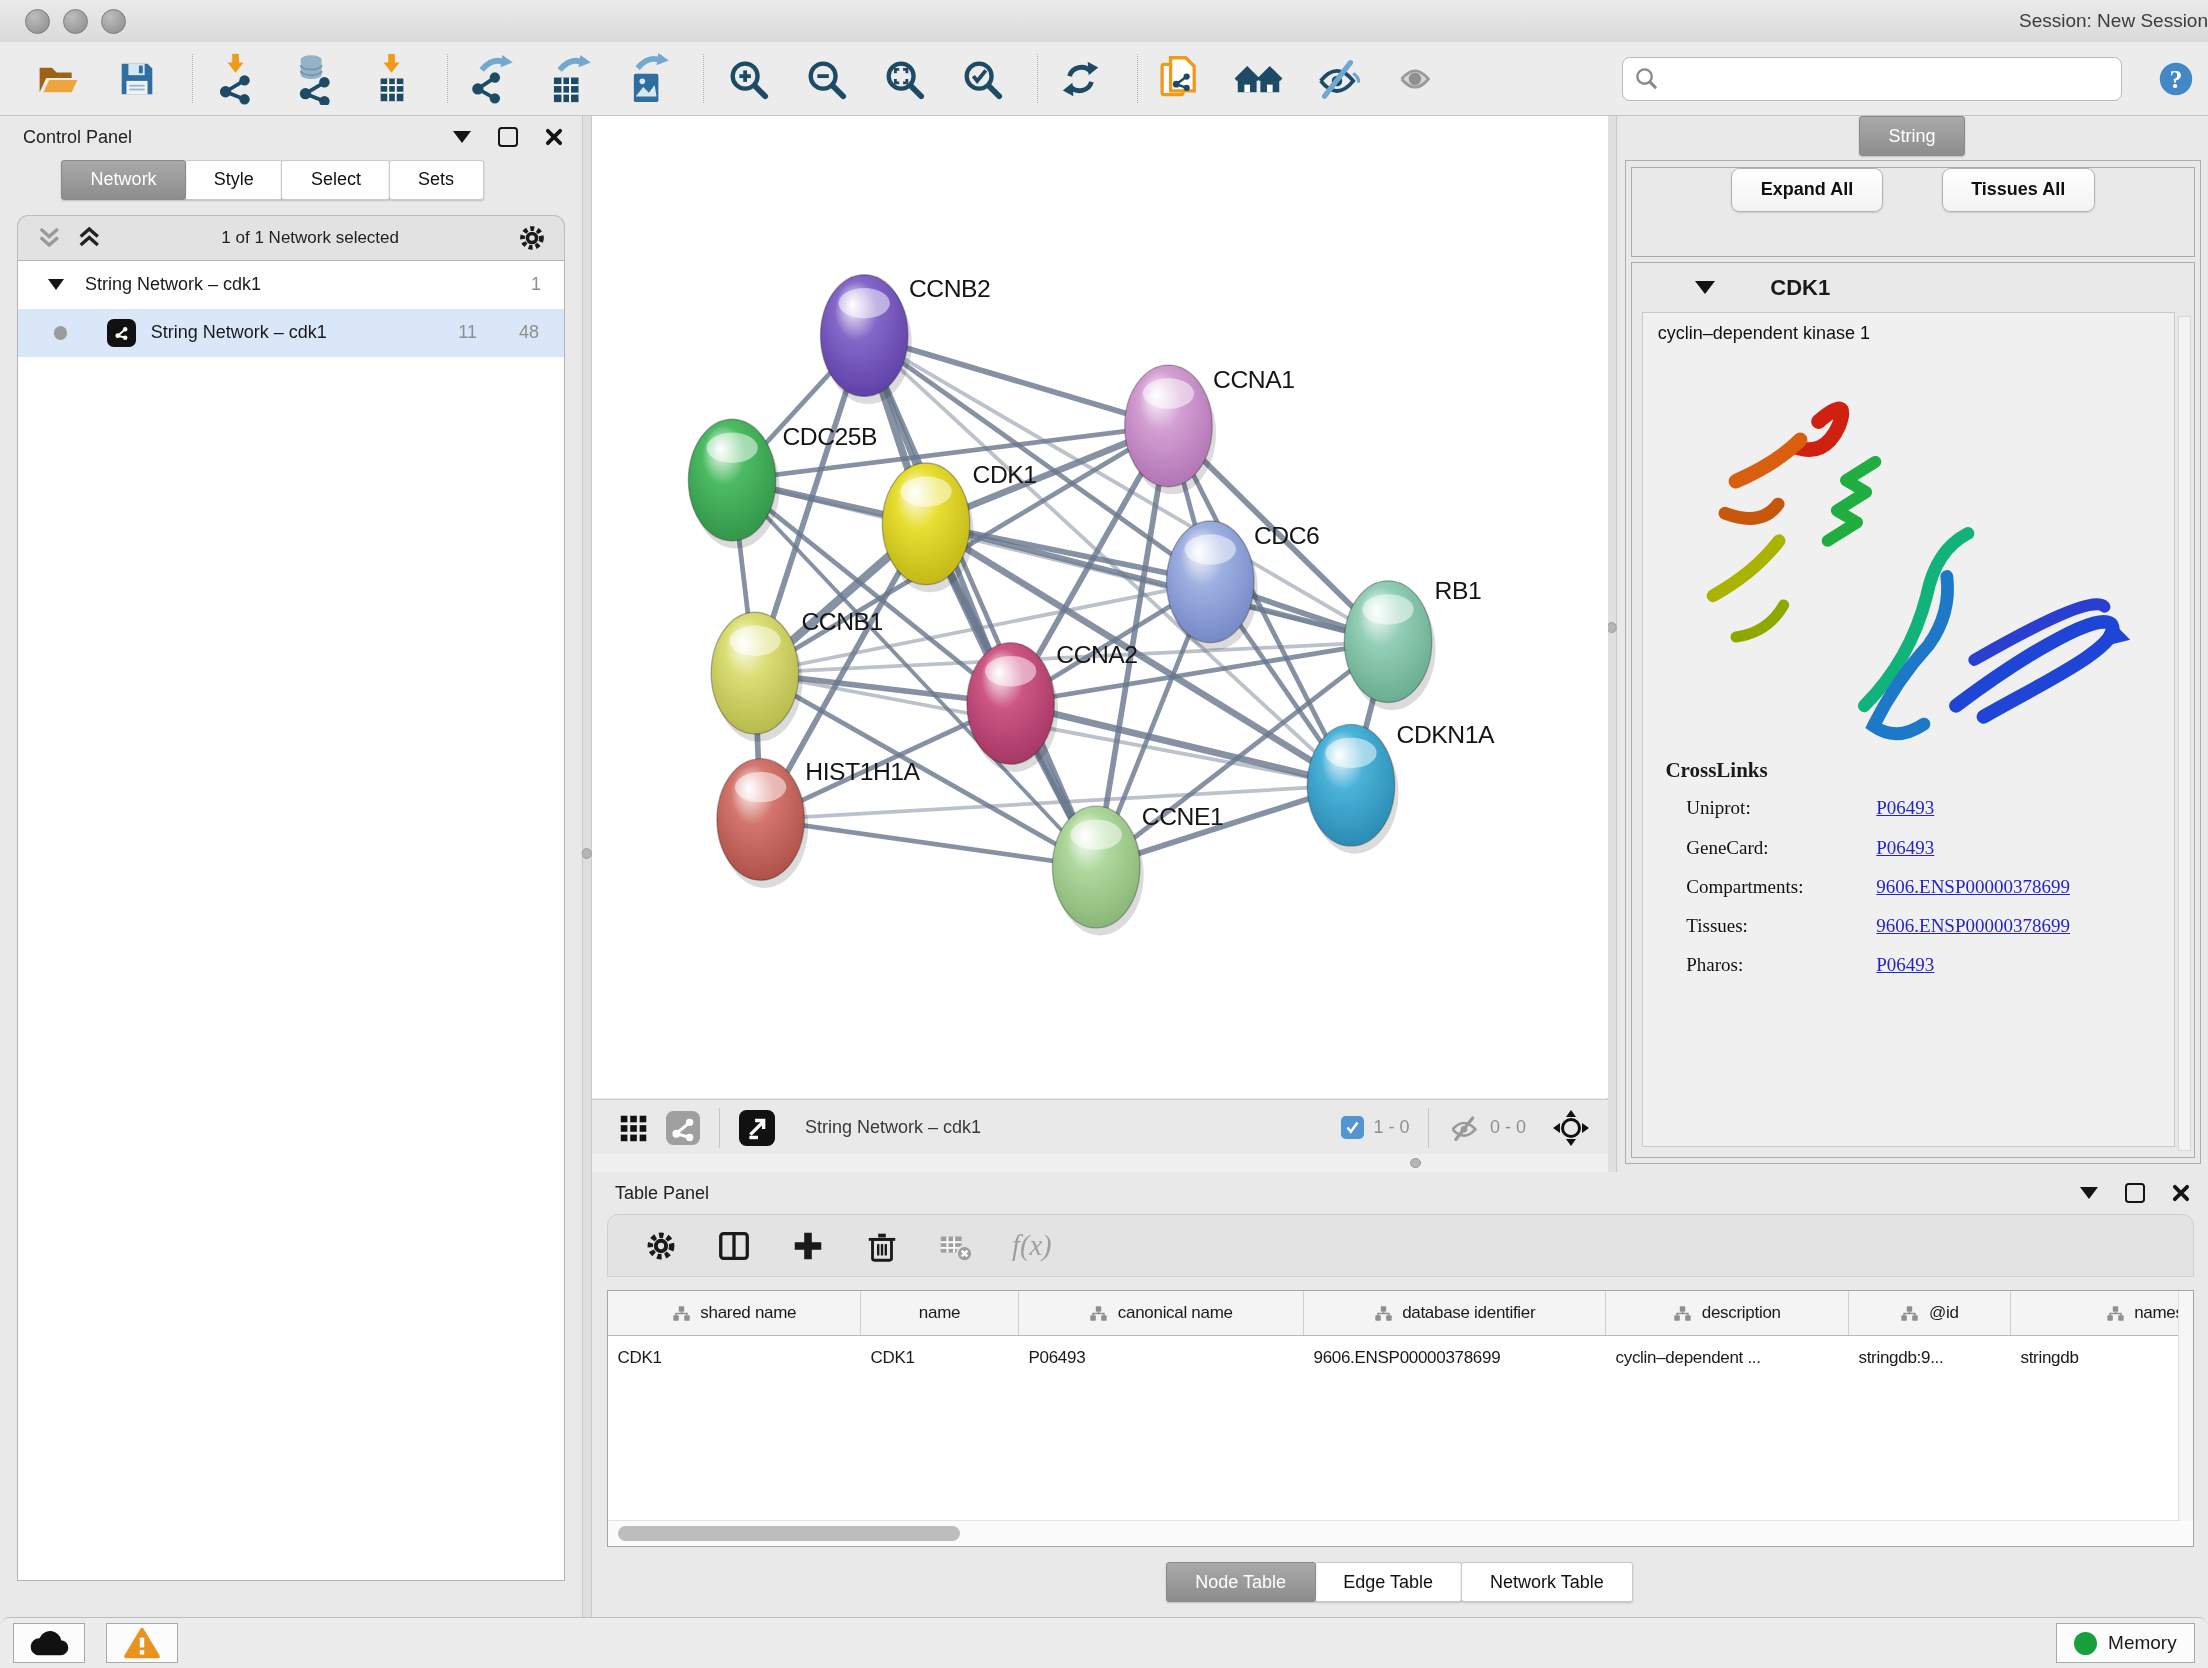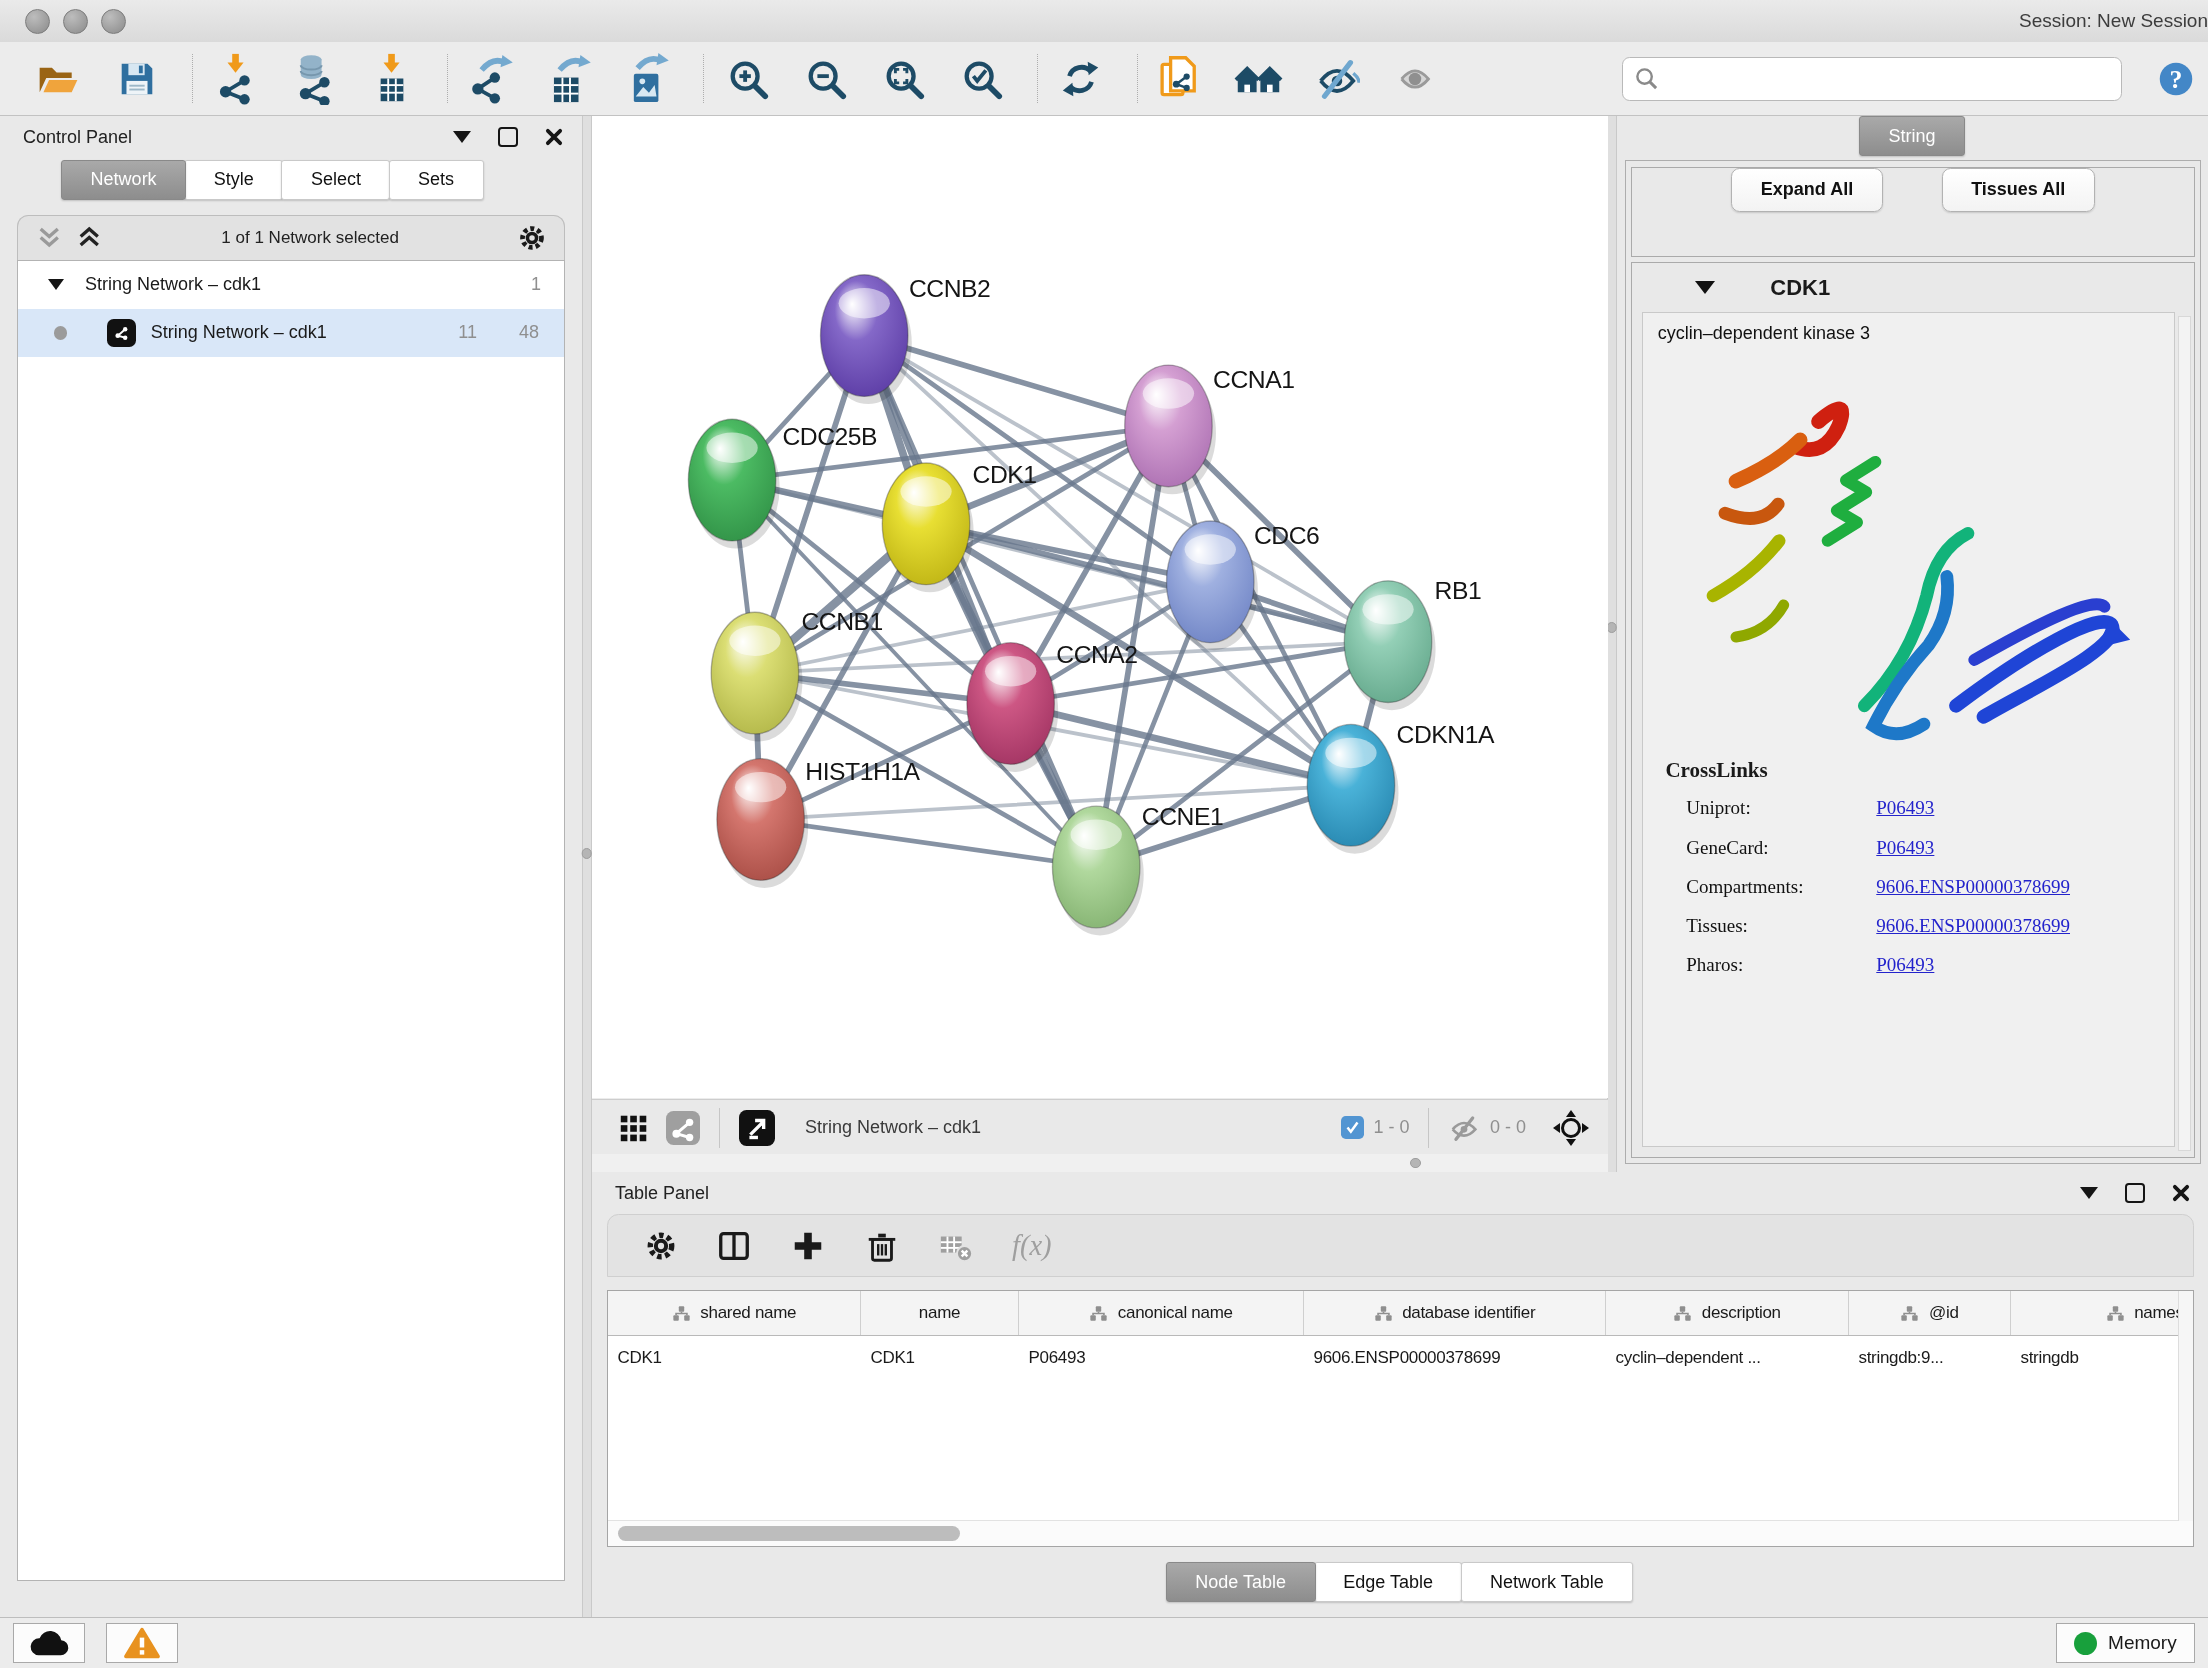--- a/index.html
+++ b/index.html
@@ -100,21 +100,21 @@
   #tbl-row{display:flex;height:44px;align-items:center;flex:none;}
   .td{flex:none;padding-left:9.5px;font-size:17px;letter-spacing:-0.3px;box-sizing:border-box;white-space:nowrap;overflow:hidden;}
   #tbl-fill{flex:1;}
   #tbl-hscroll{height:25px;border-top:1px solid #e2e2e2;background:#fbfbfb;display:flex;align-items:center;flex:none;}
   #hthumb{width:342px;height:15px;border-radius:7.6px;background:#bdbdbd;margin-left:9.5px;}
   #tbl-vscroll{position:absolute;right:0;top:0;bottom:25px;width:14.3px;background:#f6f6f6;border-left:1px solid #ddd;}
   #tbl-tabs{display:flex;justify-content:center;margin-top:15px;}
 
   
   #status-bar{left:0;top:1617px;width:2208px;height:51px;background:#ececec;border-top:1px solid #bdbdbd;
-    display:flex;align-items:center;padding:0 13.3px;box-sizing:border-box;gap:21px;}
+    display:flex;align-items:center;padding:0 13.3px;box-sizing:border-box;gap:21px;border-radius:9px;}
   .sbtn{width:72px;height:40px;background:#fcfcfc;border:1.9px solid #a9a9a9;display:flex;align-items:center;justify-content:center;box-sizing:border-box;}
   #mem-btn{margin-left:auto;height:40px;padding:0 17px;display:flex;align-items:center;gap:11.4px;background:#fcfcfc;
     border:1.9px solid #a9a9a9;font-size:19px;box-sizing:border-box;}
   #memdot{width:23px;height:23px;border-radius:50%;background:#18a03c;}
 </style>
 </head>
 <body>
 
 <div id="titlebar" class="abs">
   <span class="tlight" style="left:25px"></span>
@@ -702,21 +702,21 @@
     <div id="rbtns">
       <button class="rbtn">Expand All</button>
       <button class="rbtn">Tissues All</button>
     </div>
     <div id="rcontent">
       <div id="rchead">
         <span class="tri"></span>
         <span id="rcname">CDK1</span>
       </div>
       <div id="rcinner">
-        <div id="rcdesc">cyclin–dependent kinase 3</div>
+        <div id="rcdesc">cyclin–dependent kinase 1</div>
         <svg width="495" height="399" viewBox="0 0 540 430" style="margin:11.4px 0 0 23px">
           <g fill="none" stroke-linecap="round">
             <path d="M150 70 q35 -30 22 5 q-16 35 -48 22" stroke="#cf2010" stroke-width="16"></path>
             <path d="M60 135 q45 -20 70 -45" stroke="#d95f10" stroke-width="16"></path>
             <path d="M48 170 q40 15 58 -10" stroke="#c8570e" stroke-width="14"></path>
             <path d="M35 260 q45 -25 72 -60" stroke="#a8b400" stroke-width="14"></path>
             <path d="M60 305 q35 -5 52 -35" stroke="#8fa800" stroke-width="12"></path>
             <path d="M160 200 l32 -20 l-22 -13 l32 -20 l-22 -13 l32 -20" stroke="#1fae3f" stroke-width="13" stroke-linejoin="round"></path>
             <path d="M200 380 q50 -50 68 -120 q10 -50 45 -68" stroke="#12b37a" stroke-width="14"></path>
             <path d="M265 400 q-30 20 -55 2 q25 -50 60 -88 q25 -35 20 -75" stroke="#1e78c8" stroke-width="14"></path>

